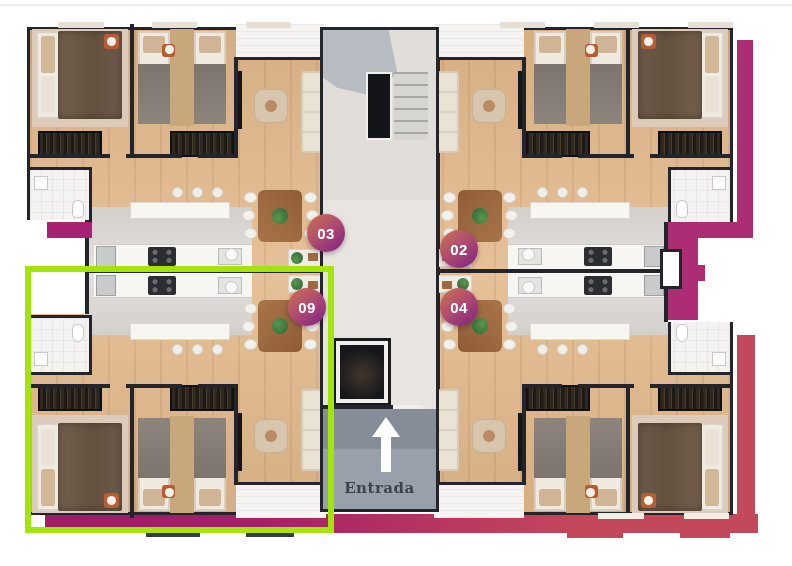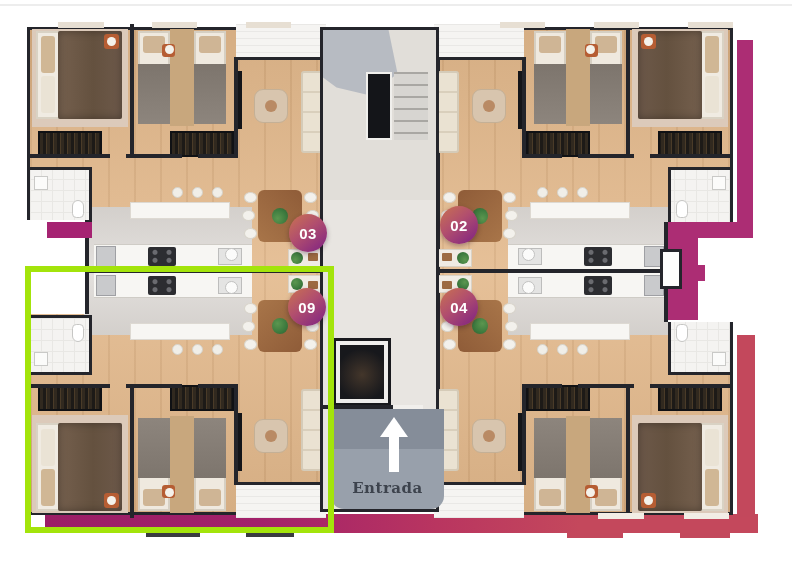--- a/index.html
+++ b/index.html
@@ -97,21 +97,21 @@
   .landing{left:0;top:0;width:113px;height:125px;background:#b7bbc2;
            clip-path:polygon(0 0,58% 0,66% 35%,40% 52%,12% 46%,0 38%);}
   .shaft{left:43px;top:42px;width:26px;height:68px;background:#141519;border:2px solid #f0efec;}
   .steps{left:71px;top:42px;width:34px;height:68px;
          background:repeating-linear-gradient(180deg,#a9a7a3 0 2px,#d7d5d1 2px 12px);}
   .elev{left:10px;top:308px;width:58px;height:68px;border:3px solid #191a1e;background:#efeeec;}
   .elcore{left:4px;top:4px;right:4px;bottom:4px;background:#17181c;
           background-image:radial-gradient(circle at 50% 55%,rgba(150,110,70,.35),rgba(0,0,0,0) 70%);}
   .vwall{left:0;top:375px;width:70px;height:4px;background:#24252b;}
   .vsill{left:70px;top:375px;width:30px;height:4px;background:#f1efec;}
-  .vest{left:8px;top:379px;width:113px;height:100px;background:#98a0ab;border-radius:13px;}
+  .vest{left:0;top:379px;width:113px;height:100px;background:#98a0ab;}
   .vband{left:0;top:0;width:113px;height:40px;background:#858d99;}
   .ahead{left:49px;top:8px;width:0;height:0;border-left:14px solid transparent;border-right:14px solid transparent;border-bottom:20px solid #ffffff;}
   .ashaft{left:58px;top:27px;width:10px;height:36px;background:#ffffff;}
   .entlabel{left:0;top:70px;width:113px;text-align:center;color:#3d434d;
             font:700 15px "DejaVu Serif",serif;letter-spacing:.5px;}
 
   
   .cut{background:#ffffff;z-index:20;}
   .cut-l{left:24px;top:220px;width:63px;height:94px;}
   .cut-r{left:668px;top:222px;width:69px;height:100px;}
@@ -135,22 +135,22 @@
   .sill{height:6px;background:#e7dfd3;z-index:22;top:22px;}
   .sill-b{background:#f2ede5;z-index:22;}
   .sill-d{background:#3a3b40;z-index:21;}
 
   
   .badge{width:38px;height:38px;border-radius:50%;color:#fff;z-index:40;
          display:flex;align-items:center;justify-content:center;
          font:700 15px "Liberation Sans",sans-serif;letter-spacing:.5px;
          background:linear-gradient(140deg,#ca7350 0%,#b14e6e 45%,#8b2d7e 85%);
          box-shadow:0 2px 5px rgba(40,10,40,.35);}
-  .b03{left:289px;top:214px;}
-  .b02{left:440px;top:206px;}
+  .b03{left:307px;top:214px;}
+  .b02{left:440px;top:230px;}
   .b04{left:288px;top:288px;}
   .b01{left:440px;top:288px;}
 
   .hl{left:25px;top:266px;width:309px;height:267px;border:6px solid #a3e40b;background:transparent;z-index:60;}
 </style>
 </head>
 <body>
 
 <div id="stage">
   <div class="topline"></div>

